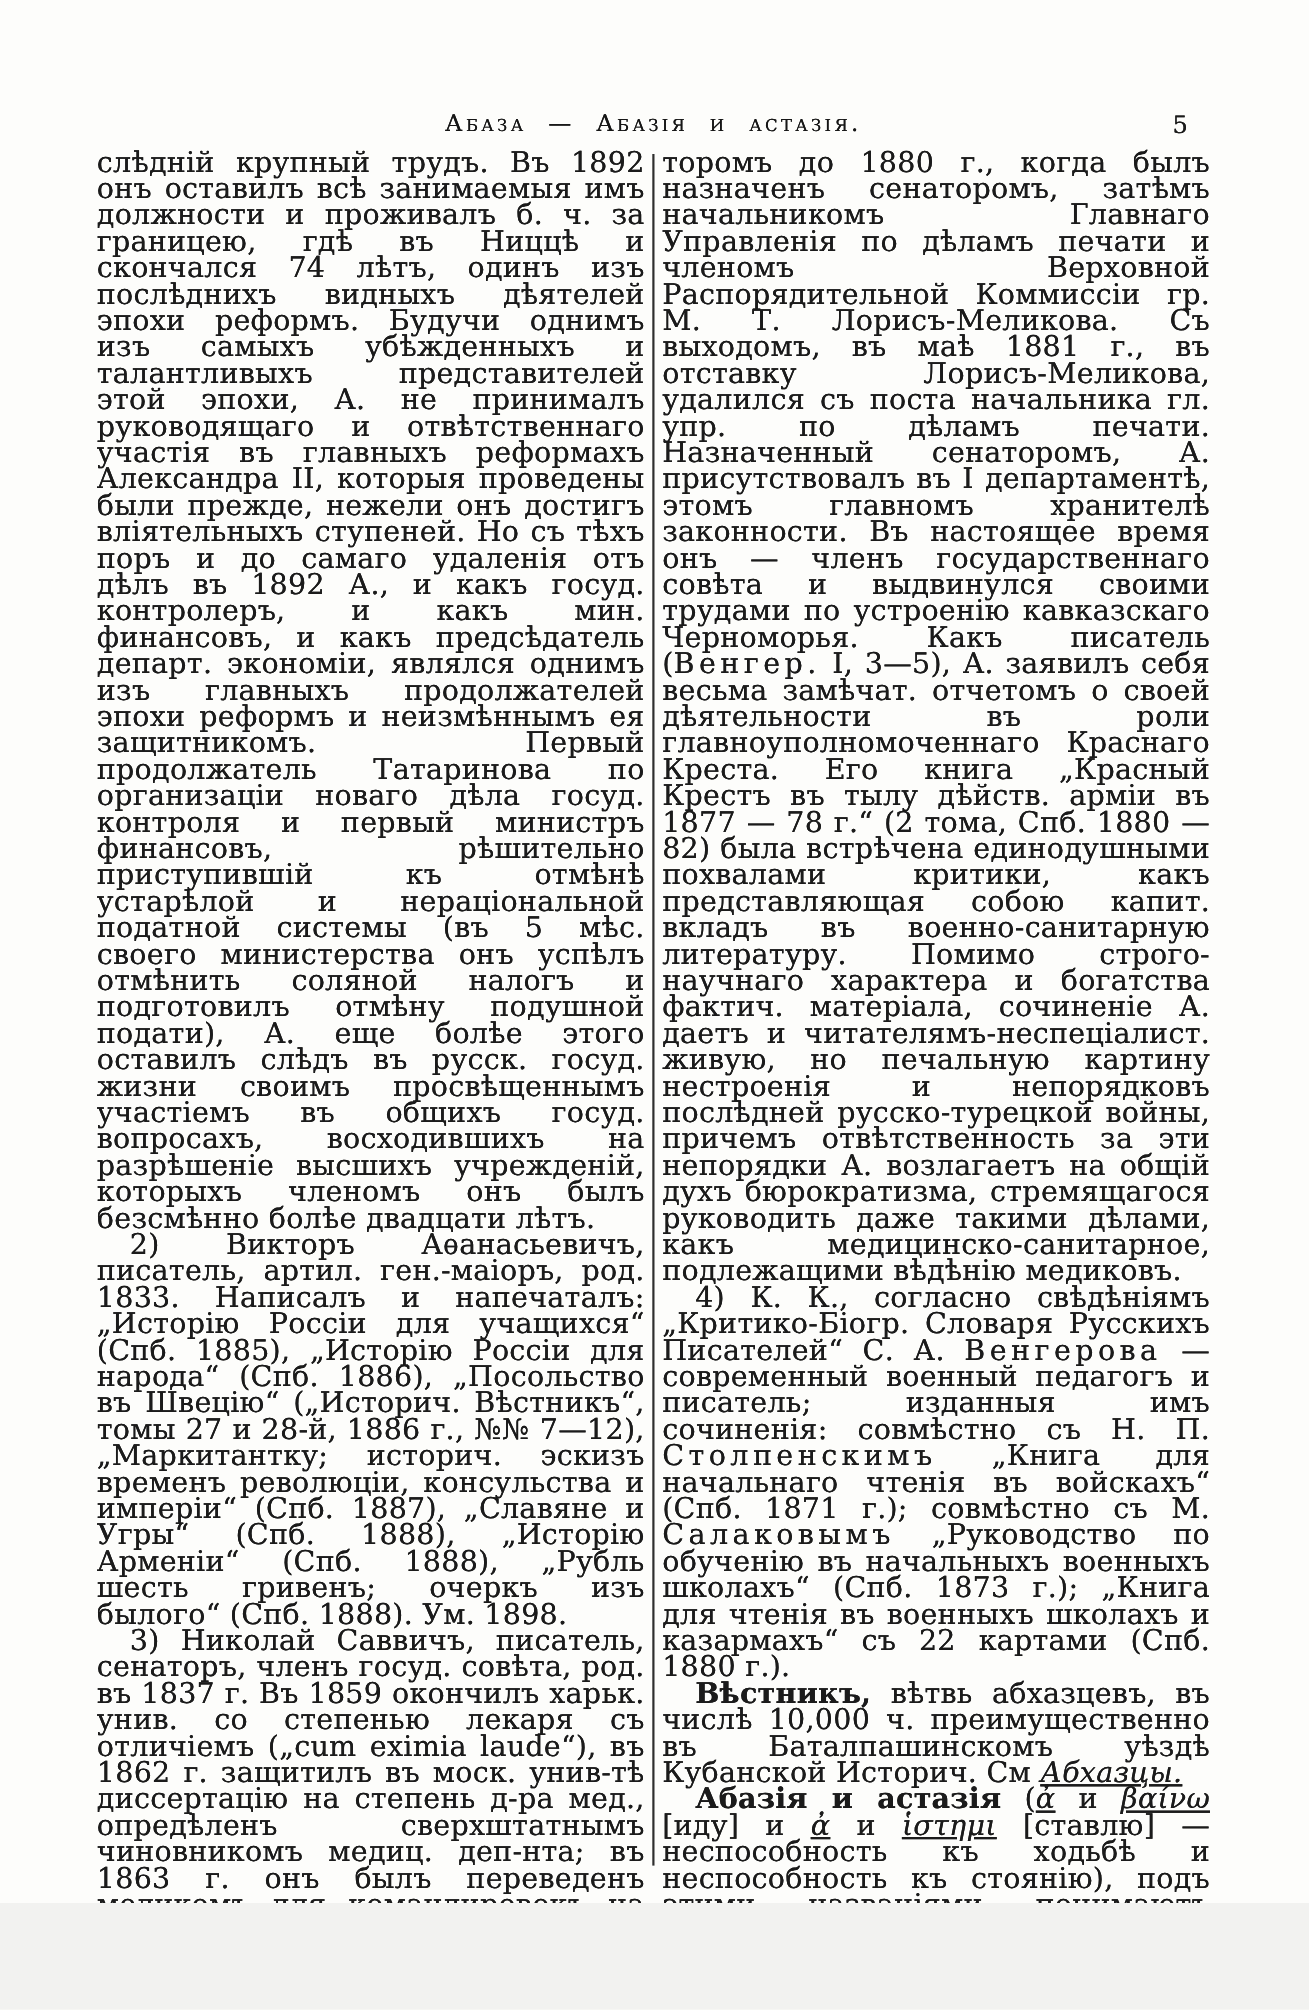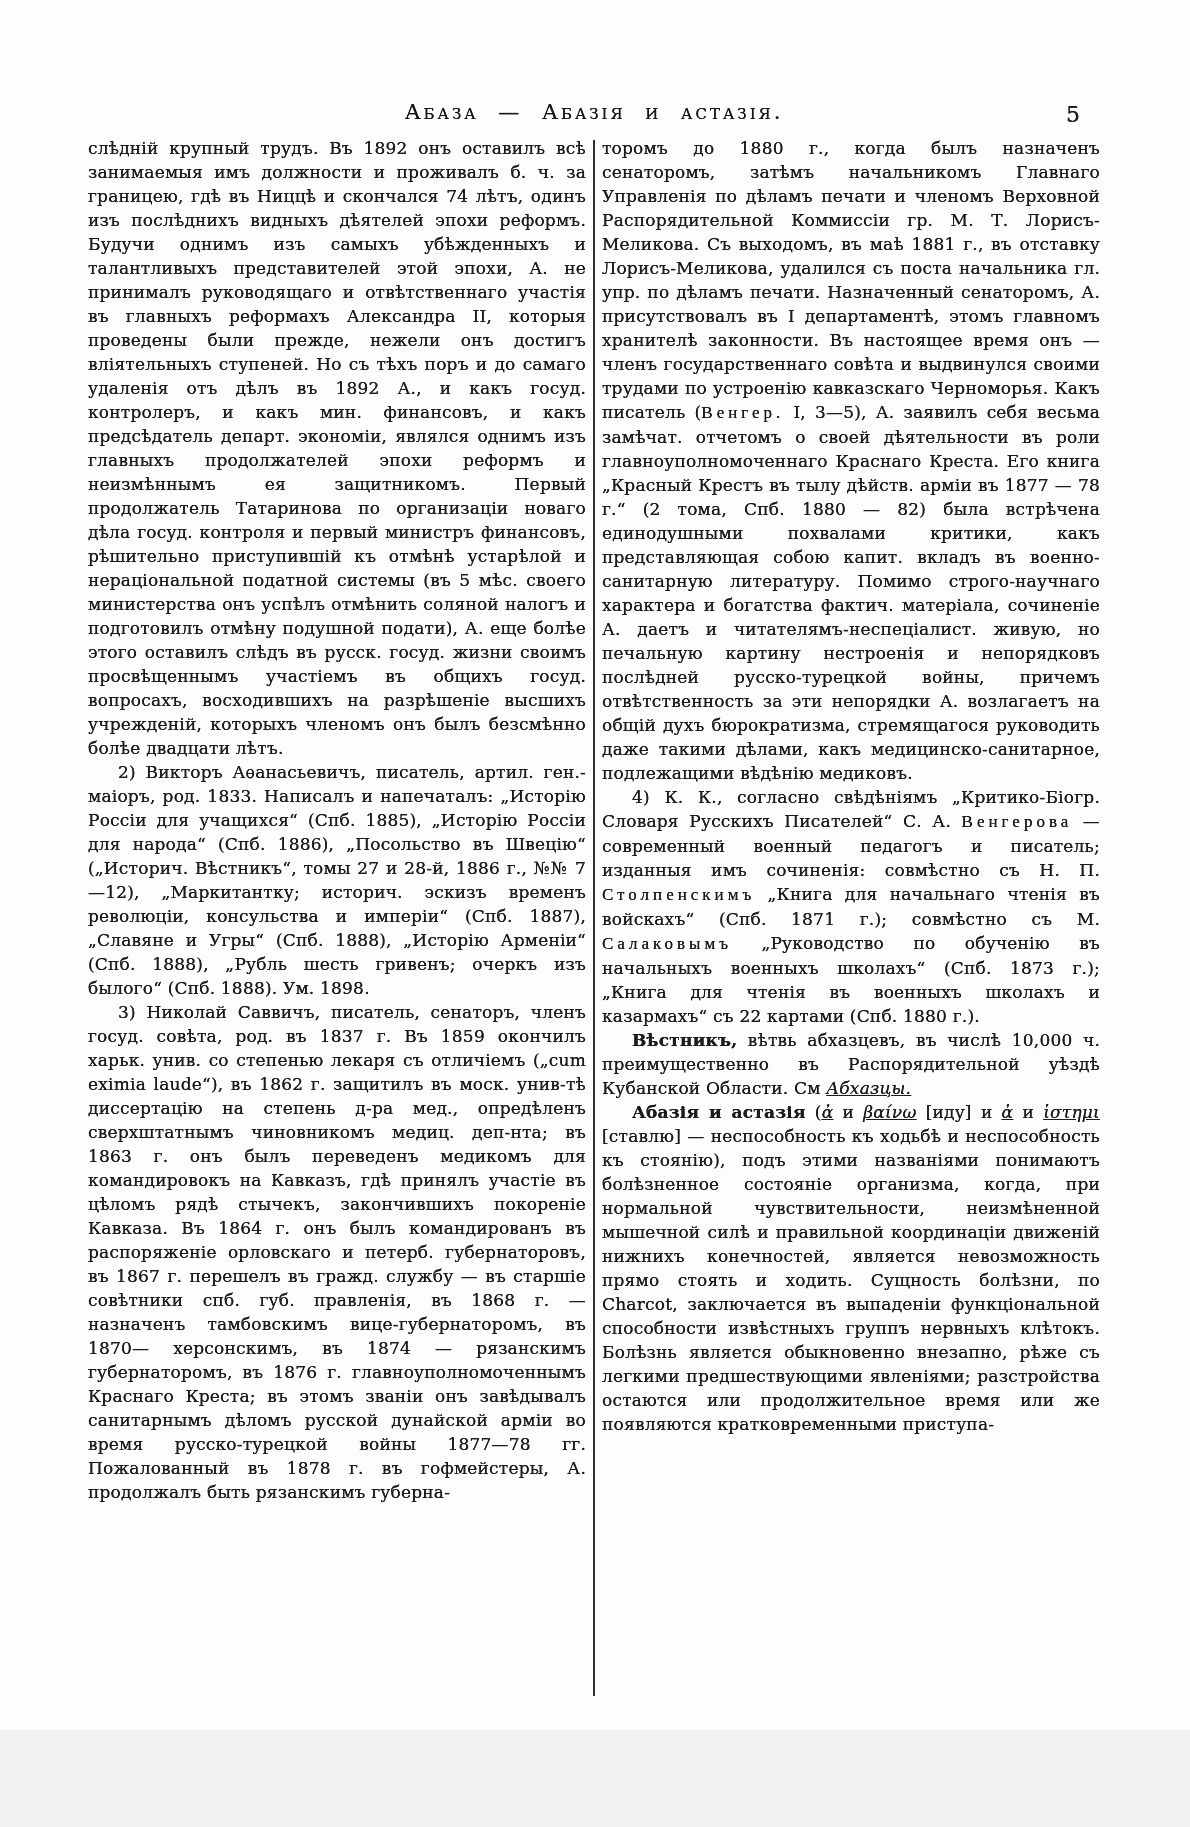--- a/index.html
+++ b/index.html
@@ -44,29 +44,29 @@
   .column-right { left: 602px; width: 498px; }
   .divider {
     position: absolute;
     left: 593px; top: 140px;
     width: 1.5px; height: 1556px;
     background: #2e2e2e;
   }
   .para {
     margin: 0;
     text-align: justify;
-    font-size: 17px;
+    font-size: 26px;
     line-height: 24px;
     letter-spacing: 0.2px;
     text-shadow: 0 0 0.45px currentColor;
   }
   .para.indent { text-indent: 30px; }
   .bold   { font-weight: bold; }
   .italic { font-style: italic; text-decoration: underline; }
-  .spaced { letter-spacing: 4px; font-family: Liberation Serif, serif; }
+  .spaced { letter-spacing: 4px; }
   .watermark {
     position: absolute;
     left: 822px; top: 1757px;
     font-family: "DejaVu Sans", sans-serif;
     font-size: 25px;
     font-weight: 600;
     color: #8d8d8d;
   }
 </style>
 </head>
@@ -84,19 +84,19 @@
       <p class="para"><span>слѣдній крупный трудъ. Въ 1892 онъ оставилъ всѣ занимаемыя имъ должности и проживалъ б. ч. за границею, гдѣ въ Ниццѣ и скончался 74 лѣтъ, одинъ изъ послѣднихъ видныхъ дѣятелей эпохи реформъ. Будучи однимъ изъ самыхъ убѣжденныхъ и талантливыхъ представителей этой эпохи, А. не принималъ руководящаго и отвѣтственнаго участія въ главныхъ реформахъ Александра II, которыя проведены были прежде, нежели онъ достигъ вліятельныхъ ступеней. Но съ тѣхъ поръ и до самаго удаленія отъ дѣлъ въ 1892 А., и какъ госуд. контролеръ, и какъ мин. финансовъ, и какъ предсѣдатель департ. экономіи, являлся однимъ изъ главныхъ продолжателей эпохи реформъ и неизмѣннымъ ея защитникомъ. Первый продолжатель Татаринова по организаціи новаго дѣла госуд. контроля и первый министръ финансовъ, рѣшительно приступившій къ отмѣнѣ устарѣлой и нераціональной податной системы (въ 5 мѣс. своего министерства онъ успѣлъ отмѣнить соляной налогъ и подготовилъ отмѣну подушной подати), А. еще болѣе этого оставилъ слѣдъ въ русск. госуд. жизни своимъ просвѣщеннымъ участіемъ въ общихъ госуд. вопросахъ, восходившихъ на разрѣшеніе высшихъ учрежденій, которыхъ членомъ онъ былъ безсмѣнно болѣе двадцати лѣтъ.</span></p>
       <p class="para indent"><span>2) Викторъ Аѳанасьевичъ, писатель, артил. ген.-маіоръ, род. 1833. Написалъ и напечаталъ: „Исторію Россіи для учащихся“ (Спб. 1885), „Исторію Россіи для народа“ (Спб. 1886), „Посольство въ Швецію“ („Историч. Вѣстникъ“, томы 27 и 28-й, 1886 г., №№ 7—12), „Маркитантку; историч. эскизъ временъ революціи, консульства и имперіи“ (Спб. 1887), „Славяне и Угры“ (Спб. 1888), „Исторію Арменіи“ (Спб. 1888), „Рубль шесть гривенъ; очеркъ изъ былого“ (Спб. 1888). Ум. 1898.</span></p>
       <p class="para indent"><span>3) Николай Саввичъ, писатель, сенаторъ, членъ госуд. совѣта, род. въ 1837 г. Въ 1859 окончилъ харьк. унив. со степенью лекаря съ отличіемъ („cum eximia laude“), въ 1862 г. защитилъ въ моск. унив-тѣ диссертацію на степень д-ра мед., опредѣленъ сверхштатнымъ чиновникомъ медиц. деп-нта; въ 1863 г. онъ былъ переведенъ медикомъ для командировокъ на Кавказъ, гдѣ принялъ участіе въ цѣломъ рядѣ стычекъ, закончившихъ покореніе Кавказа. Въ 1864 г. онъ былъ командированъ въ распоряженіе орловскаго и петерб. губернаторовъ, въ 1867 г. перешелъ въ гражд. службу — въ старшіе совѣтники спб. губ. правленія, въ 1868 г. — назначенъ тамбовскимъ вице-губернаторомъ, въ 1870— херсонскимъ, въ 1874 — рязанскимъ губернаторомъ, въ 1876 г. главноуполномоченнымъ Краснаго Креста; въ этомъ званіи онъ завѣдывалъ санитарнымъ дѣломъ русской дунайской арміи во время русско-турецкой войны 1877—78 гг. Пожалованный въ 1878 г. въ гофмейстеры, А. продолжалъ быть рязанскимъ губерна-</span></p>
     </div>
 
   <div class="divider"></div>
 
   <div class="column column-right">
       <p class="para"><span>торомъ до 1880 г., когда былъ назначенъ сенаторомъ, затѣмъ начальникомъ Главнаго Управленія по дѣламъ печати и членомъ Верховной Распорядительной Коммиссіи гр. М. Т. Лорисъ-Меликова. Съ выходомъ, въ маѣ 1881 г., въ отставку Лорисъ-Меликова, удалился съ поста начальника гл. упр. по дѣламъ печати. Назначенный сенаторомъ, А. присутствовалъ въ I департаментѣ, этомъ главномъ хранителѣ законности. Въ настоящее время онъ — членъ государственнаго совѣта и выдвинулся своими трудами по устроенію кавказскаго Черноморья. Какъ писатель (</span><span class="spaced">Венгер.</span><span> I, 3—5), А. заявилъ себя весьма замѣчат. отчетомъ о своей дѣятельности въ роли главноуполномоченнаго Краснаго Креста. Его книга „Красный Крестъ въ тылу дѣйств. арміи въ 1877 — 78 г.“ (2 тома, Спб. 1880 — 82) была встрѣчена единодушными похвалами критики, какъ представляющая собою капит. вкладъ въ военно-санитарную литературу. Помимо строго-научнаго характера и богатства фактич. матеріала, сочиненіе А. даетъ и читателямъ-неспеціалист. живую, но печальную картину нестроенія и непорядковъ послѣдней русско-турецкой войны, причемъ отвѣтственность за эти непорядки А. возлагаетъ на общій духъ бюрократизма, стремящагося руководить даже такими дѣлами, какъ медицинско-санитарное, подлежащими вѣдѣнію медиковъ.</span></p>
       <p class="para indent"><span>4) К. К., согласно свѣдѣніямъ „Критико-Біогр. Словаря Русскихъ Писателей“ С. А. </span><span class="spaced">Венгерова</span><span> — современный военный педагогъ и писатель; изданныя имъ сочиненія: совмѣстно съ Н. П. </span><span class="spaced">Столпенскимъ</span><span> „Книга для начальнаго чтенія въ войскахъ“ (Спб. 1871 г.); совмѣстно съ М. </span><span class="spaced">Салаковымъ</span><span> „Руководство по обученію въ начальныхъ военныхъ школахъ“ (Спб. 1873 г.); „Книга для чтенія въ военныхъ школахъ и казармахъ“ съ 22 картами (Спб. 1880 г.).</span></p>
-      <p class="para indent"><span class="bold">Вѣстникъ,</span><span> вѣтвь абхазцевъ, въ числѣ 10,000 ч. преимущественно въ Распорядительной уѣздѣ Кубанской Области. См </span><span class="italic">Абхазцы.</span></p>
+      <p class="para indent"><span class="bold">Вѣстникъ,</span><span> вѣтвь абхазцевъ, въ числѣ 10,000 ч. преимущественно въ Баталпашинскомъ уѣздѣ Кубанской Историч. См </span><span class="italic">Абхазцы.</span></p>
       <p class="para indent"><span class="bold">Абазія и астазія</span><span> (</span><span class="italic">ἀ</span><span> и </span><span class="italic">βαίνω</span><span> [иду] и </span><span class="italic">ἀ</span><span> и </span><span class="italic">ἱστημι</span><span> [ставлю] — неспособность къ ходьбѣ и неспособность къ стоянію), подъ этими названіями понимаютъ болѣзненное состояніе организма, когда, при нормальной чувствительности, неизмѣненной мышечной силѣ и правильной координаціи движеній нижнихъ конечностей, является невозможность прямо стоять и ходить. Сущность болѣзни, по Charcot, заключается въ выпаденіи функціональной способности извѣстныхъ группъ нервныхъ клѣтокъ. Болѣзнь является обыкновенно внезапно, рѣже съ легкими предшествующими явленіями; разстройства остаются или продолжительное время или же появляются кратковременными приступа-</span></p>
     </div>
 
   <div class="watermark">Библиотека "Руниверс"</div>
 
 </div>
 
 </body></html>

